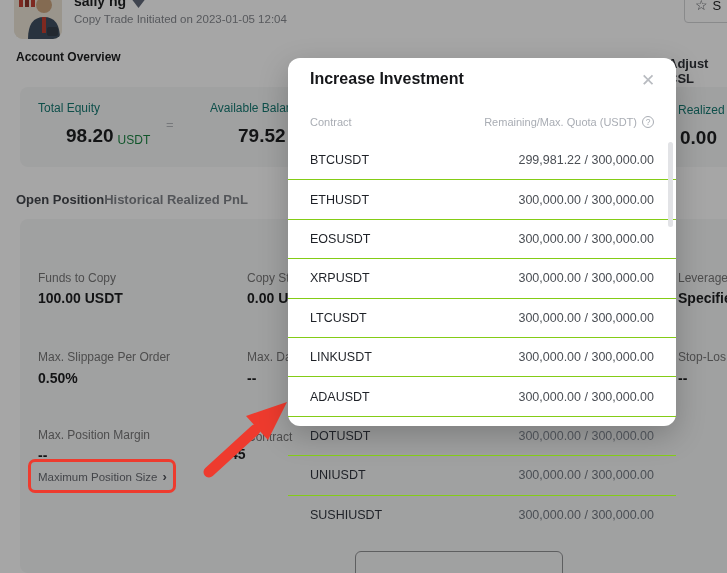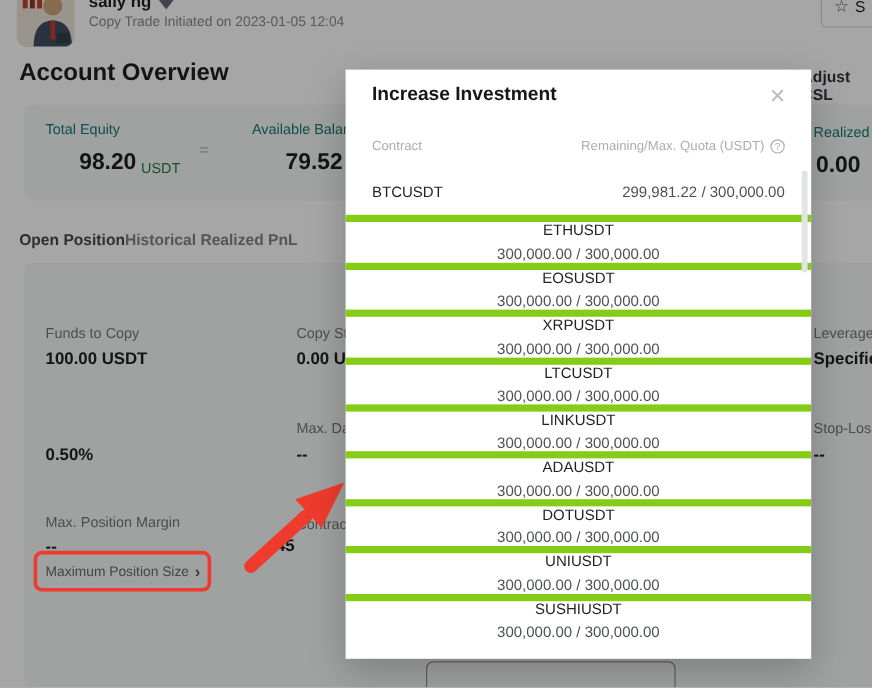--- a/index.html
+++ b/index.html
@@ -11,21 +11,21 @@
 
   
   .avatar{left:14px;top:-9px;width:48px;height:48px;border-radius:9px;overflow:hidden;background:#ece4d6;}
   .name-row{left:74px;top:-7px;display:flex;align-items:center;gap:6px;}
   .username{font-size:14px;font-weight:bold;color:#17181a;}
   .subtitle{left:74px;top:13px;font-size:11.5px;color:#83868c;}
   .follow-btn{left:684px;top:-13px;width:70px;height:36px;border:1px solid #d2d3d5;border-radius:4px;
     background:#fff;display:flex;align-items:center;gap:5px;padding-left:10px;font-size:13px;color:#17181a;}
   .star{font-size:14px;color:#4b4e54;}
 
-  .page-title{left:16px;top:50px;font-size:20px;font-weight:bold;color:#17181a;}
+  .page-title{left:16px;top:50px;font-size:12px;font-weight:bold;color:#17181a;}
   .adjust-csl{left:668px;top:56px;font-size:13px;font-weight:600;color:#2a2d33;}
 
   
   .equity-card{left:20px;top:87px;width:720px;height:80px;background:#f6f7f8;border-radius:8px;}
   .fld-label{font-size:12px;color:#0f766e;}
   .big-val{font-size:19px;font-weight:bold;color:#17181a;}
   .unit{font-size:12px;color:#15803d;margin-left:4px;}
   .equals{font-size:13px;color:#b4b7bc;}
   .val-row{display:flex;align-items:flex-end;margin-left:28px;}
 
@@ -45,33 +45,33 @@
   .overlay{inset:0;background:rgba(13,13,13,0.37);z-index:10;}
 
   
   .anno-box{left:28px;top:459px;width:148px;height:34px;border:3px solid var(--annotation-red);border-radius:7px;z-index:20;}
   .anno-arrow{left:195px;top:396px;z-index:20;}
 
   
   .ghost-btn{left:355px;top:551px;width:208px;height:30px;border:1.5px solid #8e8f91;border-radius:6px;background:transparent;}
 
   
-  .modal{left:288px;top:58px;width:388px;height:491px;background:#ffffff;border-radius:0;z-index:30;
+  .modal{left:288px;top:58px;width:388px;height:368px;background:#ffffff;border-radius:12px;z-index:30;
     box-shadow:0 10px 30px rgba(0,0,0,0.22);}
   .modal-title{left:22px;top:12px;font-size:16px;font-weight:bold;color:#16171a;}
   .modal-close{left:346px;top:8px;width:28px;height:28px;display:flex;align-items:center;justify-content:center;
     font-size:17px;color:#b8bbc0;cursor:pointer;}
   .cols{left:0;top:58px;width:100%;padding:0 22px;display:flex;justify-content:space-between;align-items:center;}
   .col-h{font-size:11px;color:#a9adb4;}
   .col-right{display:flex;align-items:center;gap:5px;text-align:center;}
   .q-icon{width:12px;height:12px;border:1px solid #a9adb4;border-radius:50%;font-size:8.5px;color:#a9adb4;
     display:flex;align-items:center;justify-content:center;}
   .rows{left:0;top:82px;width:100%;}
   .c-row{height:39.4px;display:flex;justify-content:space-between;align-items:center;padding:0 22px;}
-  .c-row + .c-row{border-top:6px solid #84cc16;flex-direction:column;}
+  .c-row + .c-row{border-top:1px solid #84cc16;}
   .sym{font-size:12.5px;font-weight:500;color:#1e2127;}
   .quota{font-size:12.5px;color:#4b4f55;}
   .scroll-thumb{left:380px;top:84px;width:5px;height:85px;background:#e2e3e6;border-radius:3px;}
 </style>
 </head>
 <body>
 
 <div class="stage">
 
   <div class="abs avatar">
@@ -126,20 +126,21 @@
   </div>
 
   <div class="abs details-card">
     <div class="abs d-label" style="left:18px;top:52px;">Funds to Copy</div>
     <div class="abs d-val" style="left:18px;top:71px;">100.00 USDT</div>
     <div class="abs d-label" style="left:227px;top:52px;">Copy Sto</div>
     <div class="abs d-val" style="left:227px;top:71px;">0.00 US</div>
     <div class="abs d-label" style="left:658px;top:52px;">Leverage</div>
     <div class="abs d-val" style="left:658px;top:71px;">Specified</div>
 
+    <div class="abs d-label" style="left:18px;top:131px;">Max. Slippage Per Order</div>
     <div class="abs d-val" style="left:18px;top:151px;">0.50%</div>
     <div class="abs d-label" style="left:227px;top:131px;">Max. Dail</div>
     <div class="abs d-val" style="left:227px;top:151px;">--</div>
     <div class="abs d-label" style="left:658px;top:131px;">Stop-Los</div>
     <div class="abs d-val" style="left:658px;top:151px;">--</div>
 
     <div class="abs d-label" style="left:18px;top:209px;">Max. Position Margin</div>
     <div class="abs d-val" style="left:18px;top:228px;">--</div>
     <div class="abs d-label" style="left:227px;top:211px;">Contract</div>
     <div class="abs d-val" style="left:210px;top:227px;">45</div>

